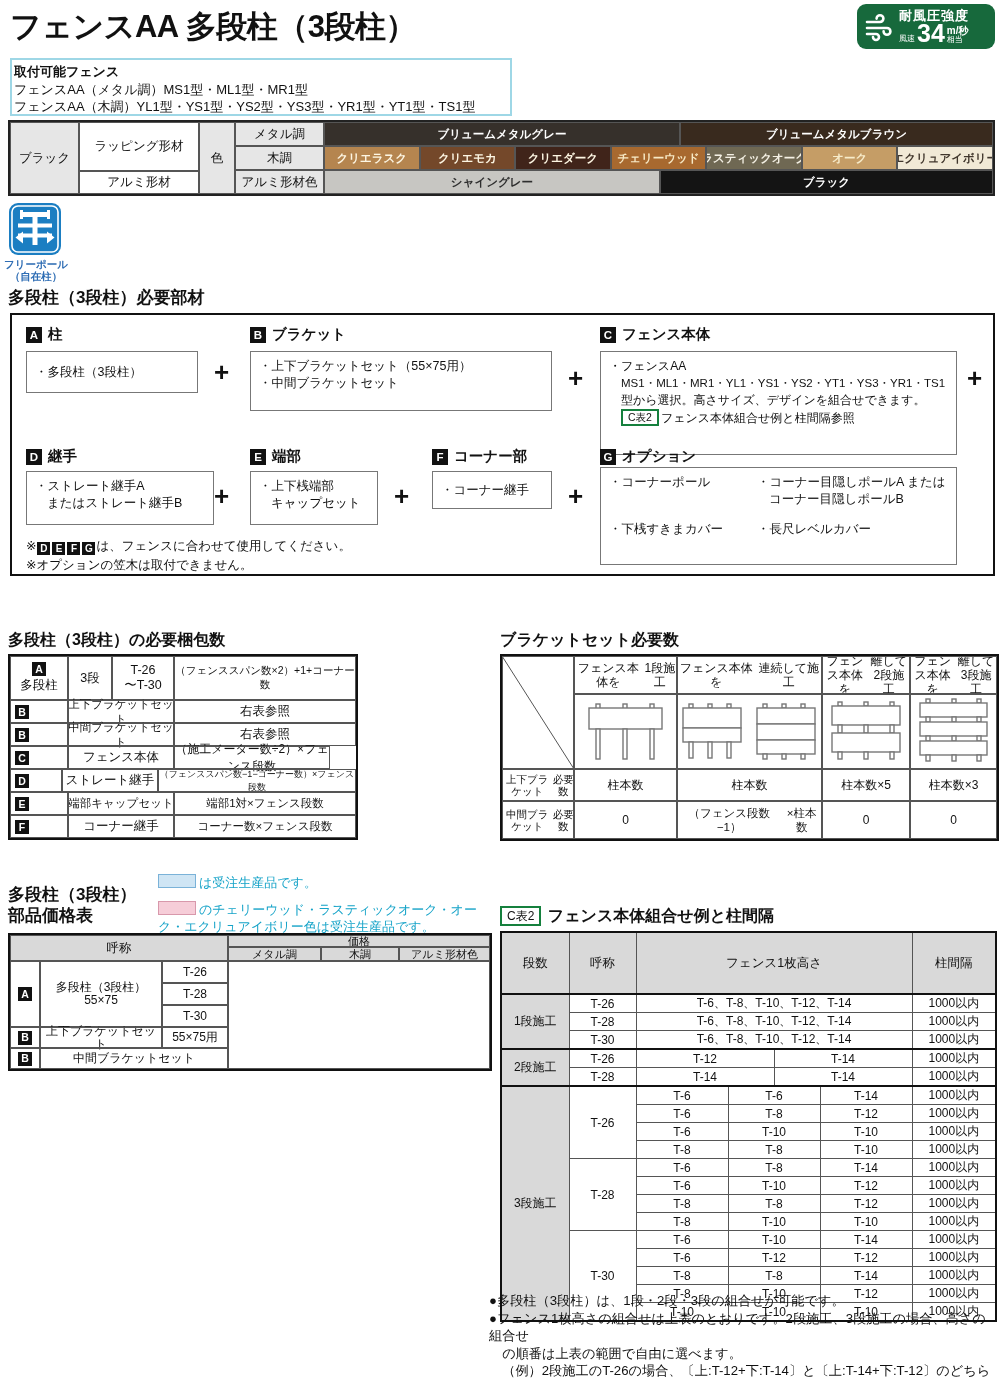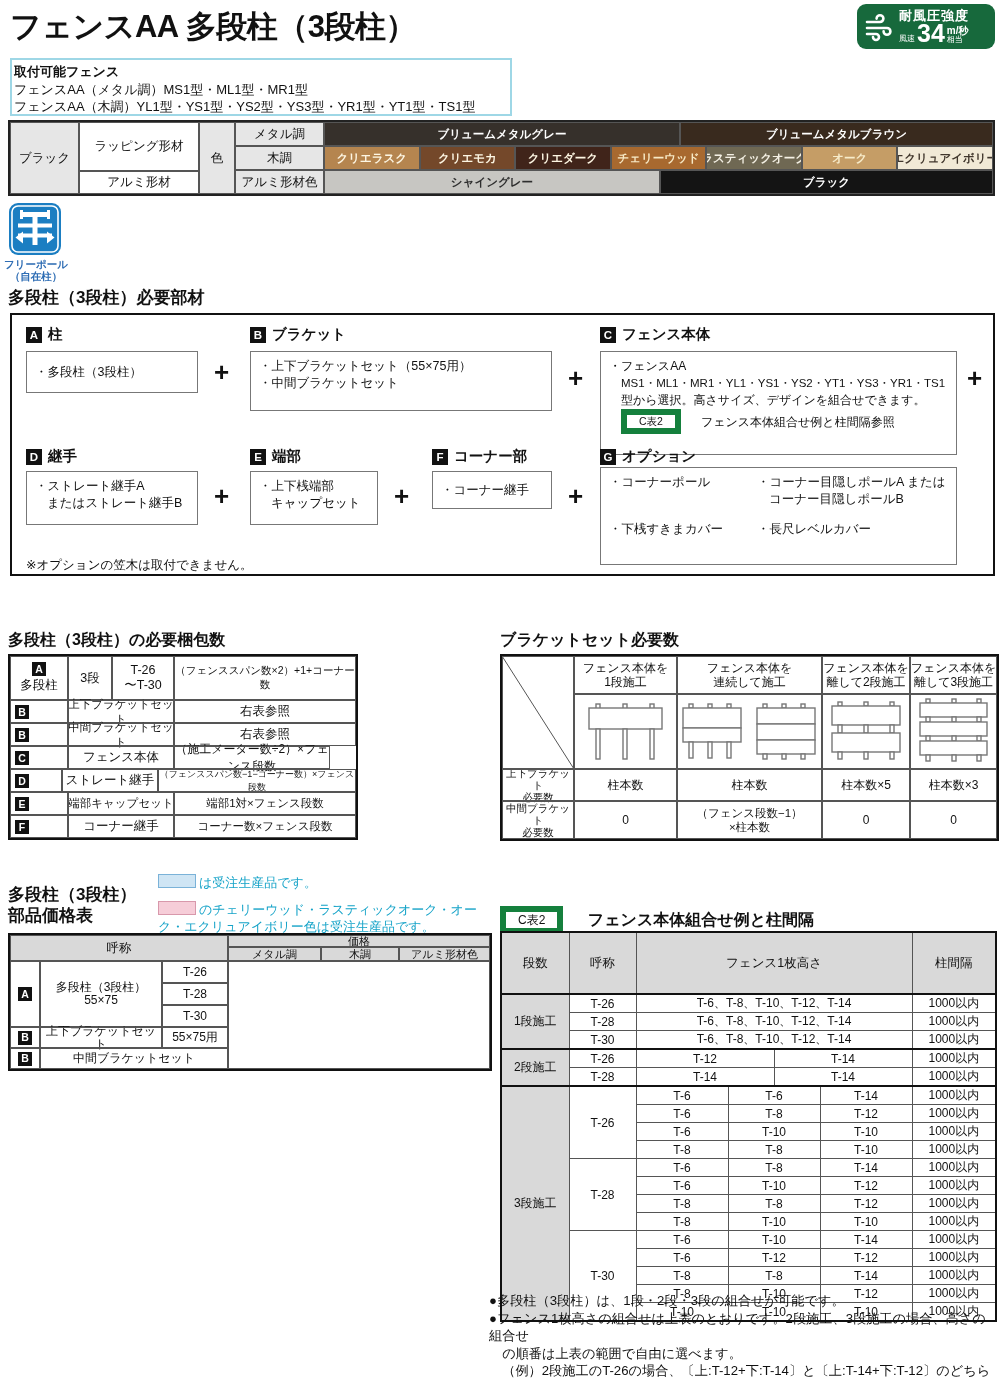--- a/index.html
+++ b/index.html
@@ -36,29 +36,29 @@
   
   .parts{border:2px solid #111;box-sizing:border-box;}
   .p-label{display:flex;align-items:center;gap:6px;font-size:14.5px;font-weight:700;}
   .lt{display:inline-flex;width:16px;height:16px;background:#111;color:#fff;font-size:11.5px;font-weight:700;align-items:center;justify-content:center;flex:0 0 auto;}
   .lt-s{display:inline-flex;width:13px;height:13px;background:#111;color:#fff;font-size:10px;font-weight:700;align-items:center;justify-content:center;vertical-align:-2px;margin:0 1px;}
   .lt-t{display:inline-flex;width:14px;height:14px;background:#111;color:#fff;font-size:10.5px;font-weight:700;align-items:center;justify-content:center;}
   .p-box{border:1px solid #777;box-sizing:border-box;font-size:12.5px;line-height:17px;padding:6px 8px;background:#fff;}
   .p-box .ind{padding-left:12px;}
   .plus{font-size:26px;font-weight:700;}
   .p-note{font-size:12.5px;line-height:19px;}
-  .tagbox{display:inline-block;border:6px solid #15803d;font-size:10.5px;padding:0 12px;line-height:13px;vertical-align:1px;margin-right:20px;}
+  .tagbox{display:inline-block;border:2px solid #15803d;font-size:10.5px;padding:0 5px;line-height:13px;vertical-align:1px;margin-right:2px;}
   
   .pk-table{border:2px solid #111;box-sizing:border-box;background:#fff;}
   .pk-row{display:flex;}
   .pk-cell{display:flex;align-items:center;justify-content:center;box-sizing:border-box;font-size:12.5px;text-align:center;}
   
   .bk-table{display:grid;border:2px solid #111;box-sizing:border-box;background:#fff;
     grid-template-columns:72px 103px 145px 88px 87px;grid-template-rows:38px 75px 32px 38px;}
-  .bk{display:flex;flex-direction:column;align-items:center;justify-content:center;font-size:12px;line-height:14px;text-align:center;box-sizing:border-box;}
+  .bk{display:flex;flex-direction:row;align-items:center;justify-content:center;font-size:12px;line-height:14px;text-align:center;box-sizing:border-box;}
   .bk-rh{font-size:10.5px;line-height:12px;}
   
   .pr-table{display:grid;border:2px solid #111;box-sizing:border-box;background:#fff;
     grid-template-columns:30px 122px 66px 93px 78px 91px;
     grid-template-rows:12px 14px 22px 22px 22px 21px 21px;}
   .pr{display:flex;align-items:center;justify-content:center;font-size:12px;line-height:13px;text-align:center;box-sizing:border-box;}
   .pr-h{font-size:11px;}
   .leg-line{font-size:13px;color:#15a3c8;line-height:17.5px;}
   .leg-swatch{display:inline-block;width:36px;height:12px;border:1px solid;vertical-align:-1px;margin-right:3px;}
   
@@ -190,21 +190,21 @@
       <div class="ind" style="font-size:11.5px;">MS1・ML1・MR1・YL1・YS1・YS2・YT1・YS3・YR1・TS1</div>
       <div class="ind">型から選択。高さサイズ、デザインを組合せできます。</div>
       <div class="ind"><span class="tagbox">C表2</span><span>フェンス本体組合せ例と柱間隔参照</span></div>
     </div>
     <div class="abs plus" style="left:955px;top:48px;">+</div>
 
     <div class="abs p-label" style="left:14px;top:132px;">
       <span class="lt">D</span>
       <span>継手</span>
     </div>
-    <div class="abs p-box" style="left:14px;top:156px;width:172px;height:54px;">
+    <div class="abs p-box" style="left:14px;top:156px;width:188px;height:54px;">
       <div>・ストレート継手A</div>
       <div class="ind">またはストレート継手B</div>
     </div>
     <div class="abs plus" style="left:202px;top:166px;">+</div>
 
     <div class="abs p-label" style="left:238px;top:132px;">
       <span class="lt">E</span>
       <span>端部</span>
     </div>
     <div class="abs p-box" style="left:238px;top:156px;width:128px;height:54px;">
@@ -233,20 +233,23 @@
           <div style="margin-top:30px;">・下桟すきまカバー</div>
         </div>
         <div style="flex:1;">
           <div>・コーナー目隠しポールA または</div>
           <div class="ind">コーナー目隠しポールB</div>
           <div style="margin-top:13px;">・長尺レベルカバー</div>
         </div>
       </div>
     </div>
 
+    <div class="abs p-note" style="left:14px;top:222px;">
+      <span>※</span><span id="note-letters"><span class="lt-s">D</span><span class="lt-s">E</span><span class="lt-s">F</span><span class="lt-s">G</span></span><span>は、フェンスに合わせて使用してください。</span>
+    </div>
     <div class="abs p-note" style="left:14px;top:241px;">※オプションの笠木は取付できません。</div>
   </div>
 
   <div class="abs sec-head2" style="left:8px;top:630px;">多段柱（3段柱）の必要梱包数</div>
 
   <div class="abs pk-table" style="left:8px;top:654px;width:350px;">
     <div class="pk-row" style="height:44px;">
       <div class="pk-cell cellline" style="width:58px;flex-direction:column;gap:1px;">
         <span class="lt-t">A</span>
         <span style="font-size:12.5px;">多段柱</span>

